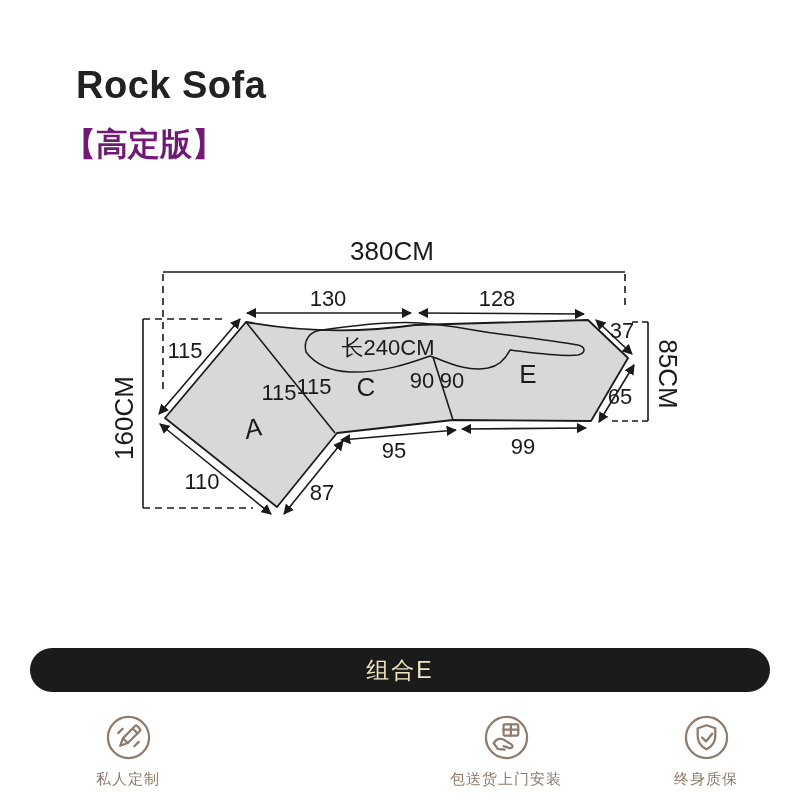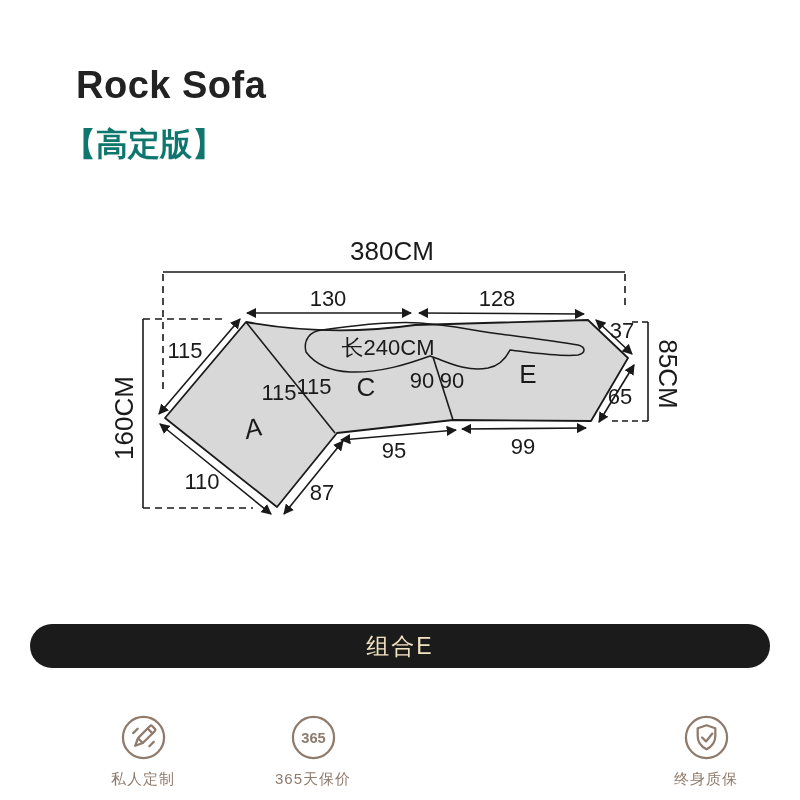--- a/index.html
+++ b/index.html
@@ -1,33 +1,33 @@
 <!DOCTYPE html>
 <html><head>
 <meta charset="utf-8">
 <style>
   html,body{margin:0;padding:0;background:#ffffff;}
   .page{position:relative;width:800px;height:800px;background:#ffffff;overflow:hidden;
         font-family:"Liberation Sans","DejaVu Sans",sans-serif;color:#1f1f1f;}
   .title-block{position:absolute;left:64px;top:64px;}
   .title-line1{font-size:38px;font-weight:bold;letter-spacing:.5px;color:#222;margin-left:12px;}
-  .title-line2{font-size:32px;font-weight:bold;margin-top:16px;color:#0f766e;}
+  .title-line2{font-size:32px;font-weight:bold;margin-top:16px;color:#701a75;}
   .diagram-svg{position:absolute;left:0;top:0;width:800px;height:630px;}
   .dim-text{font-size:22px;fill:#1a1a1a;}
   .dim-text-big{font-size:26px;fill:#1a1a1a;}
   .sec-text{font-size:26px;fill:#1a1a1a;}
-  .combo-pill{position:absolute;left:30px;top:624px;width:740px;height:44px;background:#1b1b1b;
+  .combo-pill{position:absolute;left:30px;top:648px;width:740px;height:44px;background:#1b1b1b;
               border-radius:22px;display:flex;align-items:center;justify-content:center;}
   .combo-pill span{color:#f2e4c1;font-size:23px;letter-spacing:2px;}
   .footer{position:absolute;left:0;top:714px;width:800px;height:86px;}
   .footer-item{position:absolute;top:0;transform:translateX(-50%);display:flex;
                flex-direction:column;align-items:center;gap:9px;}
   .footer-item .fi-icon{width:47px;height:47px;}
   .footer-item .fi-label{font-size:15px;color:#8f7b6c;white-space:nowrap;letter-spacing:1px;}
-  .fi-1{left:143px;} .fi-2{left:313px;} .fi-3{left:506px;} .fi-4{left:706px;}
+  .fi-1{left:128px;} .fi-2{left:313px;} .fi-3{left:506px;} .fi-4{left:706px;}
 </style>
 </head>
 <body>
 
 <div class="page">
 
   <div class="title-block">
     <div class="title-line1">Rock Sofa</div>
     <div class="title-line2">【高定版】</div>
   </div>
@@ -114,28 +114,32 @@
           <rect x="20.5" y="9.5" width="7" height="19" rx="1.5"></rect>
           <path d="M20.5,28.5 L24,36 L27.5,28.5"></path>
           <path d="M20.5,14.5 H27.5"></path>
         </g>
         <path d="M13.5,19.5 l4.5,-4.5"></path>
         <path d="M30,33 l4.5,-4.5"></path>
       </svg>
       <div class="fi-label">私人定制</div>
     </div>
 
-    <div class="footer-item fi-2">
-      <svg class="fi-icon" viewBox="0 0 48 48">
-        <circle cx="24" cy="24" r="21" fill="none" stroke="#8f7b6c" stroke-width="2.3"></circle>
-        <text x="24" y="25" text-anchor="middle" dominant-baseline="central" fill="#8f7b6c" font-size="15" font-weight="bold" font-family="Liberation Sans, sans-serif">365</text>
+
+    <div class="footer-item fi-3">
+      <svg class="fi-icon" viewBox="0 0 48 48" fill="none" stroke="#8f7b6c" stroke-width="2.3" stroke-linecap="round" stroke-linejoin="round">
+        <circle cx="24" cy="24" r="21"></circle>
+        <rect x="21" y="10.5" width="15" height="11.5" rx="1"></rect>
+        <path d="M28.5,10.5 V22"></path>
+        <path d="M21,16 H36"></path>
+        <path d="M11,30 c2.5,-5 7.5,-6 11.5,-3 l6.5,4 c2.5,1.6 0.5,4.6 -2.5,3.6 l-5.5,-1.8"></path>
+        <path d="M11,30 l4,5.5 7,1"></path>
       </svg>
-      <div class="fi-label">365天保价</div>
+      <div class="fi-label">包送货上门安装</div>
     </div>
-
 
     <div class="footer-item fi-4">
       <svg class="fi-icon" viewBox="0 0 48 48" fill="none" stroke="#8f7b6c" stroke-width="2.3" stroke-linecap="round" stroke-linejoin="round">
         <circle cx="24" cy="24" r="21"></circle>
         <path d="M24,11.5 l9,3 v8 c0,7 -4,11 -9,13.5 c-5,-2.5 -9,-6.5 -9,-13.5 v-8 z"></path>
         <path d="M19.5,24 l4,4 l6.5,-8"></path>
       </svg>
       <div class="fi-label">终身质保</div>
     </div>
 

